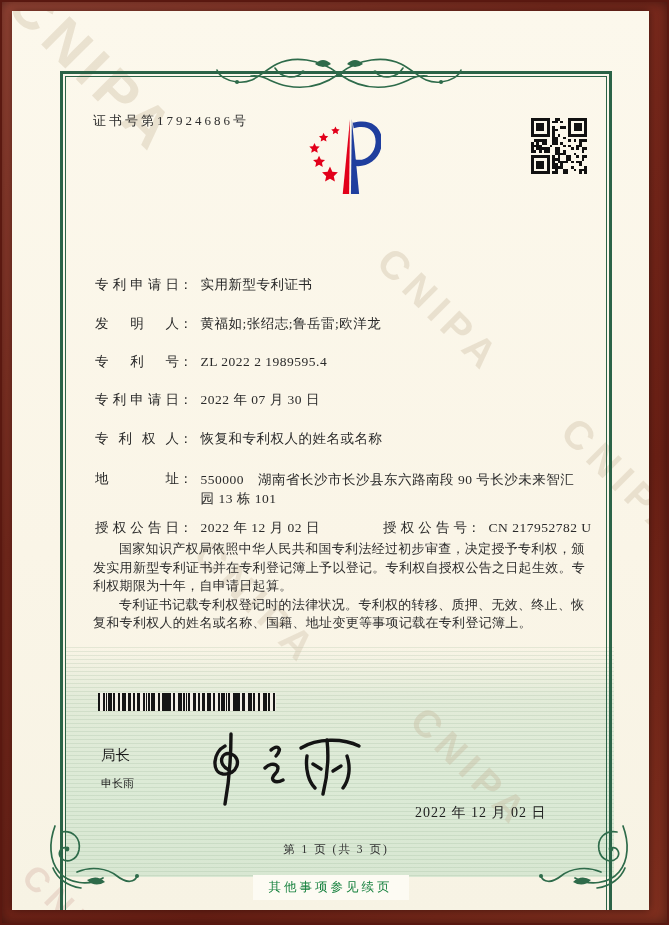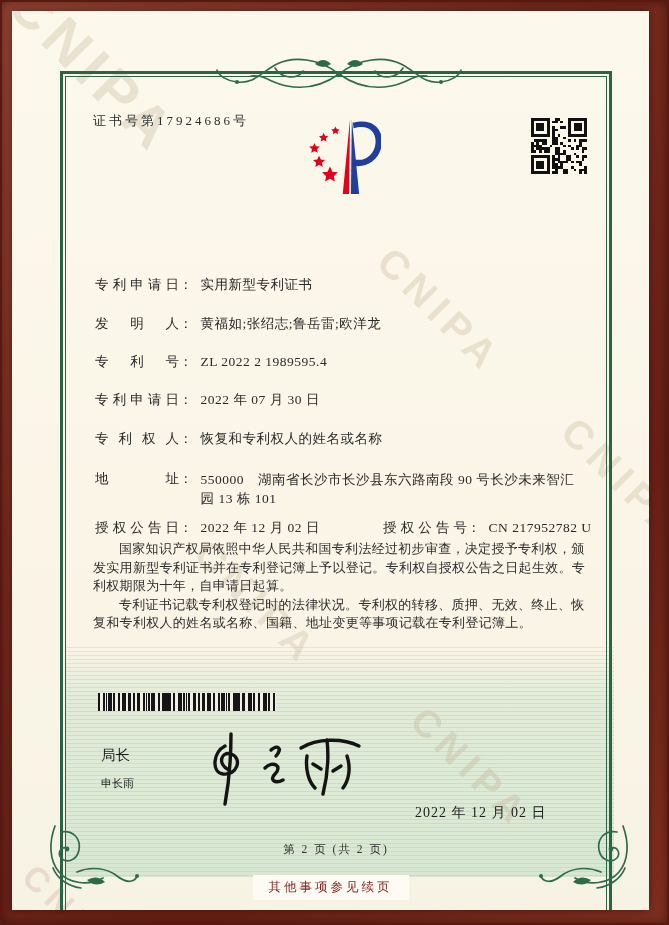--- a/index.html
+++ b/index.html
@@ -60,21 +60,21 @@
   .sig-title { position:absolute; left:38px; top:672px; font-size:14.5px; color:#1d1d1d; z-index:2;text-align:center; }
   .sig-name  { position:absolute; left:38px; top:702px; font-size:11px; color:#1d1d1d; z-index:2; }
   .signature { position:absolute; left:138px; top:656px; z-index:2; }
   .issue-date { position:absolute; left:352px; top:730px; font-size:14px; color:#222; letter-spacing:1px; z-index:2; }
   .page-footer { position:absolute; left:0; right:0; top:768px; text-align:center; font-size:11.5px; color:#333; letter-spacing:2px; z-index:2; }
   .cont-note {
     position:absolute; left:0; right:0; top:864px; text-align:center; z-index:2;
   }
   .cont-note span {
     display:inline-block; background:#fdfbf3; padding:4px 16px;
-    font-size:12.5px; letter-spacing:3px; color:#7f1d1d;
+    font-size:12.5px; letter-spacing:3px; color:#15803d;
   }
 </style>
 </head>
 <body>
 
 <div id="stage">
   <div id="paper">
 
     <div class="wm" style="left:30px; top:-42px; font-size:58px;">CNIPA</div>
     <div class="wm" style="left:388px; top:228px; font-size:40px;">CNIPA</div>
@@ -323,21 +323,21 @@
           <path d="M126,10 C128,28 126,48 122,64"></path>
           <path d="M106,26 C104,40 108,52 114,58"></path>
           <path d="M146,26 C150,38 148,50 142,58"></path>
           <path d="M112,34 l8,5"></path>
           <path d="M140,36 l-8,5"></path>
         </g>
       </svg>
 
       <div class="issue-date">2022 年 12 月 02 日</div>
 
-      <div class="page-footer">第 2 页 (共 2 页)</div>
+      <div class="page-footer">第 1 页 (共 3 页)</div>
     </div>
 
     <div class="cont-note">
       <span>其他事项参见续页</span>
     </div>
 
   </div>
 </div>
 
 </body></html>

